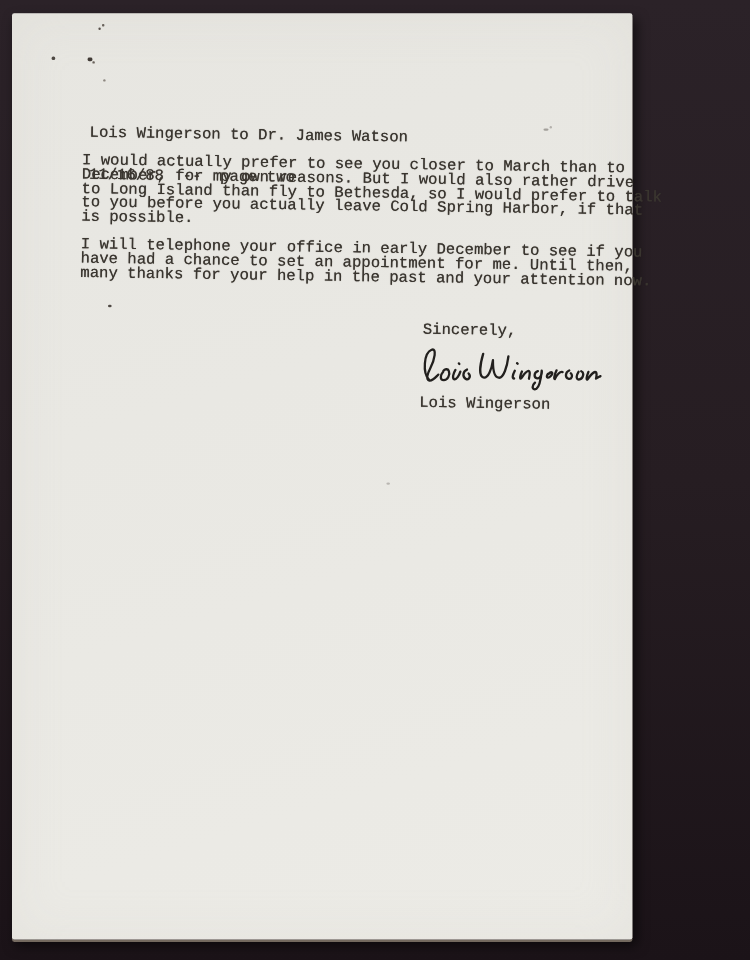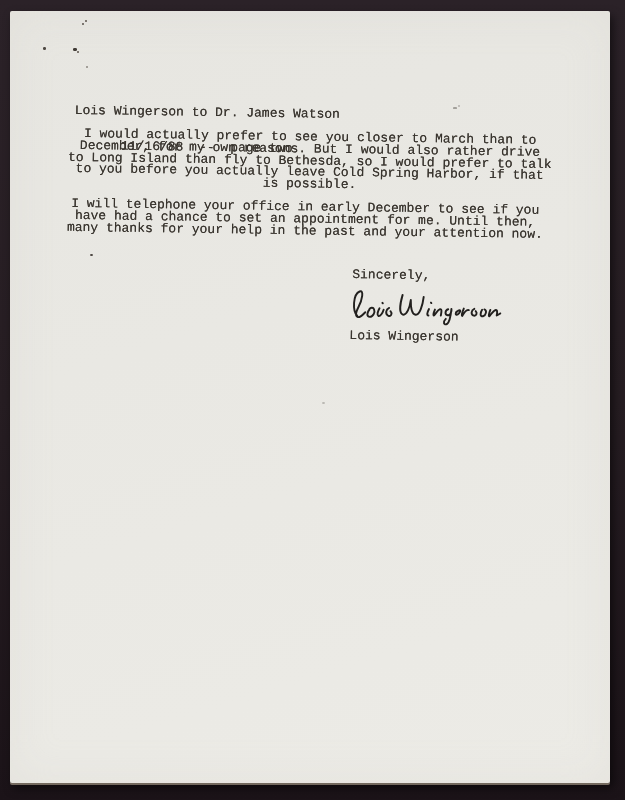--- a/index.html
+++ b/index.html
@@ -10,29 +10,28 @@
     overflow: hidden;
   }
   body {
     background: linear-gradient(180deg, #2b2228 0%, #261d22 50%, #1b1318 100%);
     font-family: "Liberation Mono", "DejaVu Sans Mono", monospace;
   }
   .paper {
     position: absolute;
     left: 10px;
     top: 11px;
-    width: 600px;
+    width: 517px;
     height: 772px;
     background: linear-gradient(163deg, #e7e6e1 0%, #e9e8e3 40%, #ecebe6 100%);
     border-radius: 2px;
     box-shadow:
       0 2px 0 rgba(199, 184, 163, 0.55),
       3px 5px 10px rgba(0, 0, 0, 0.55),
       inset 0 0 40px rgba(210, 206, 198, 0.25);
-    text-align: center;
   }
   .content {
     position: absolute;
     inset: 0;
     transform: rotate(0.85deg);
     transform-origin: 70px 80px;
     font-size: 13px;
     line-height: 11.75px;
     color: #39352f;
     white-space: pre;

